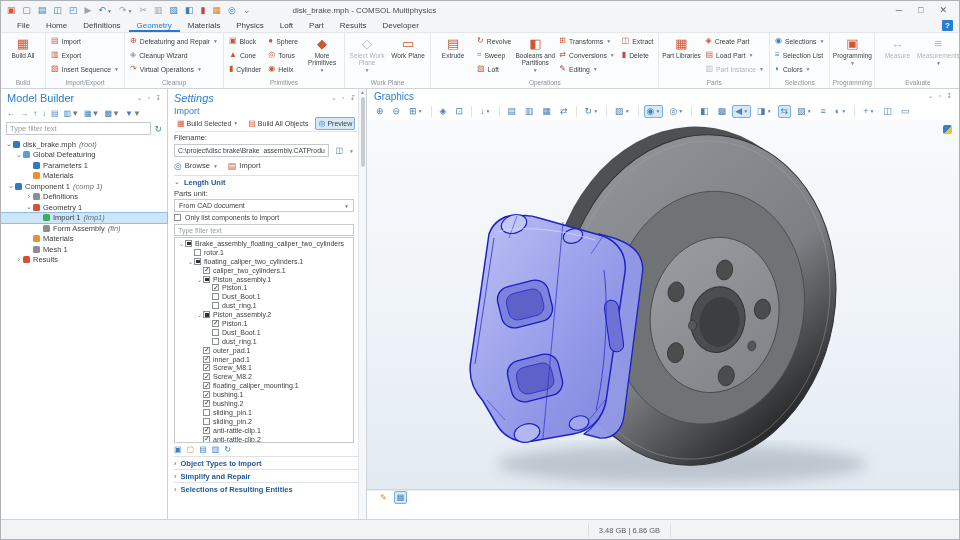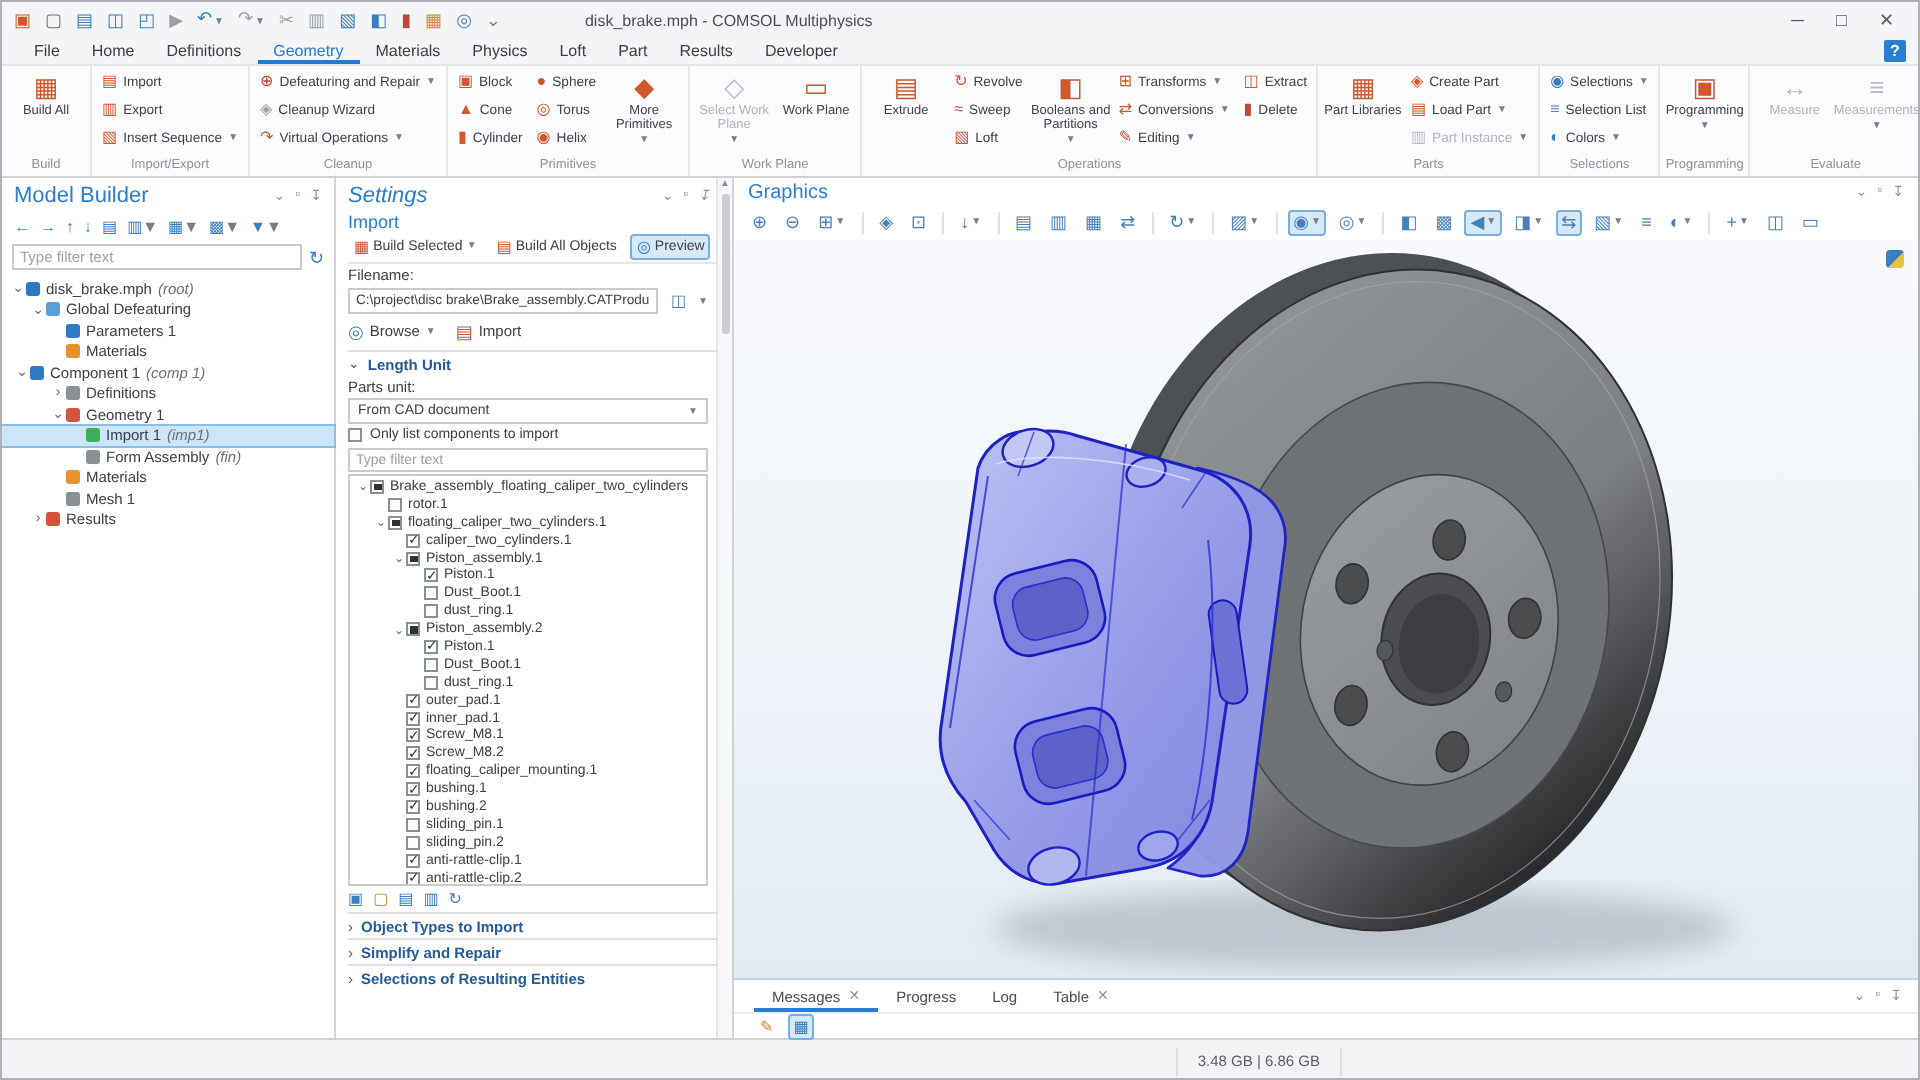--- a/index.html
+++ b/index.html
@@ -866,41 +866,20 @@
           <path d="M196,102 L176,318" stroke="#2a2ecf" stroke-width="1" fill="none" opacity="0.7"></path>
           <path d="M237,150 C242,190 238,252 229,290" stroke="#2a2ecf" stroke-width="1" fill="none" opacity="0.8"></path>
           <path d="M150,96 L142,118 M236,116 L224,134" stroke="#2a2ecf" stroke-width="0.8" fill="none" opacity="0.7"></path>
           <path d="M120,280 L138,300 M238,280 L222,300" stroke="#2a2ecf" stroke-width="0.8" fill="none" opacity="0.7"></path>
           <path d="M131,112 C150,106 190,108 228,120" stroke="#e2e5ff" stroke-width="0.8" fill="none" opacity="0.8"></path>
         </g>
       </svg>
     </div>
 
     <div class="bp">
-      <div class="bp-tabs" id="bp-tabs">
-          <div class="btab active">
-            <span>Messages</span>
-            <span class="x">✕</span>
-          </div>
-          <div class="btab">
-            <span>Progress</span>
-          </div>
-          <div class="btab">
-            <span>Log</span>
-          </div>
-          <div class="btab">
-            <span>Table</span>
-            <span class="x">✕</span>
-          </div>
-          <span class="panel-icons" style="position: absolute; right: 8px; top: 4px;">
-            <span>⌄</span>
-            <span>▫</span>
-            <span>↧</span>
-          </span>
-        </div>
       <div class="bp-tools" id="bp-tools">
           <span class="gic" style="color: rgb(209, 136, 47);">✎</span>
           <span class="gic on" style="color: rgb(58, 127, 194);">▦</span>
         </div>
     </div>
   </div>
 </div>
 
 <div class="status">
   <div class="fill"></div>

